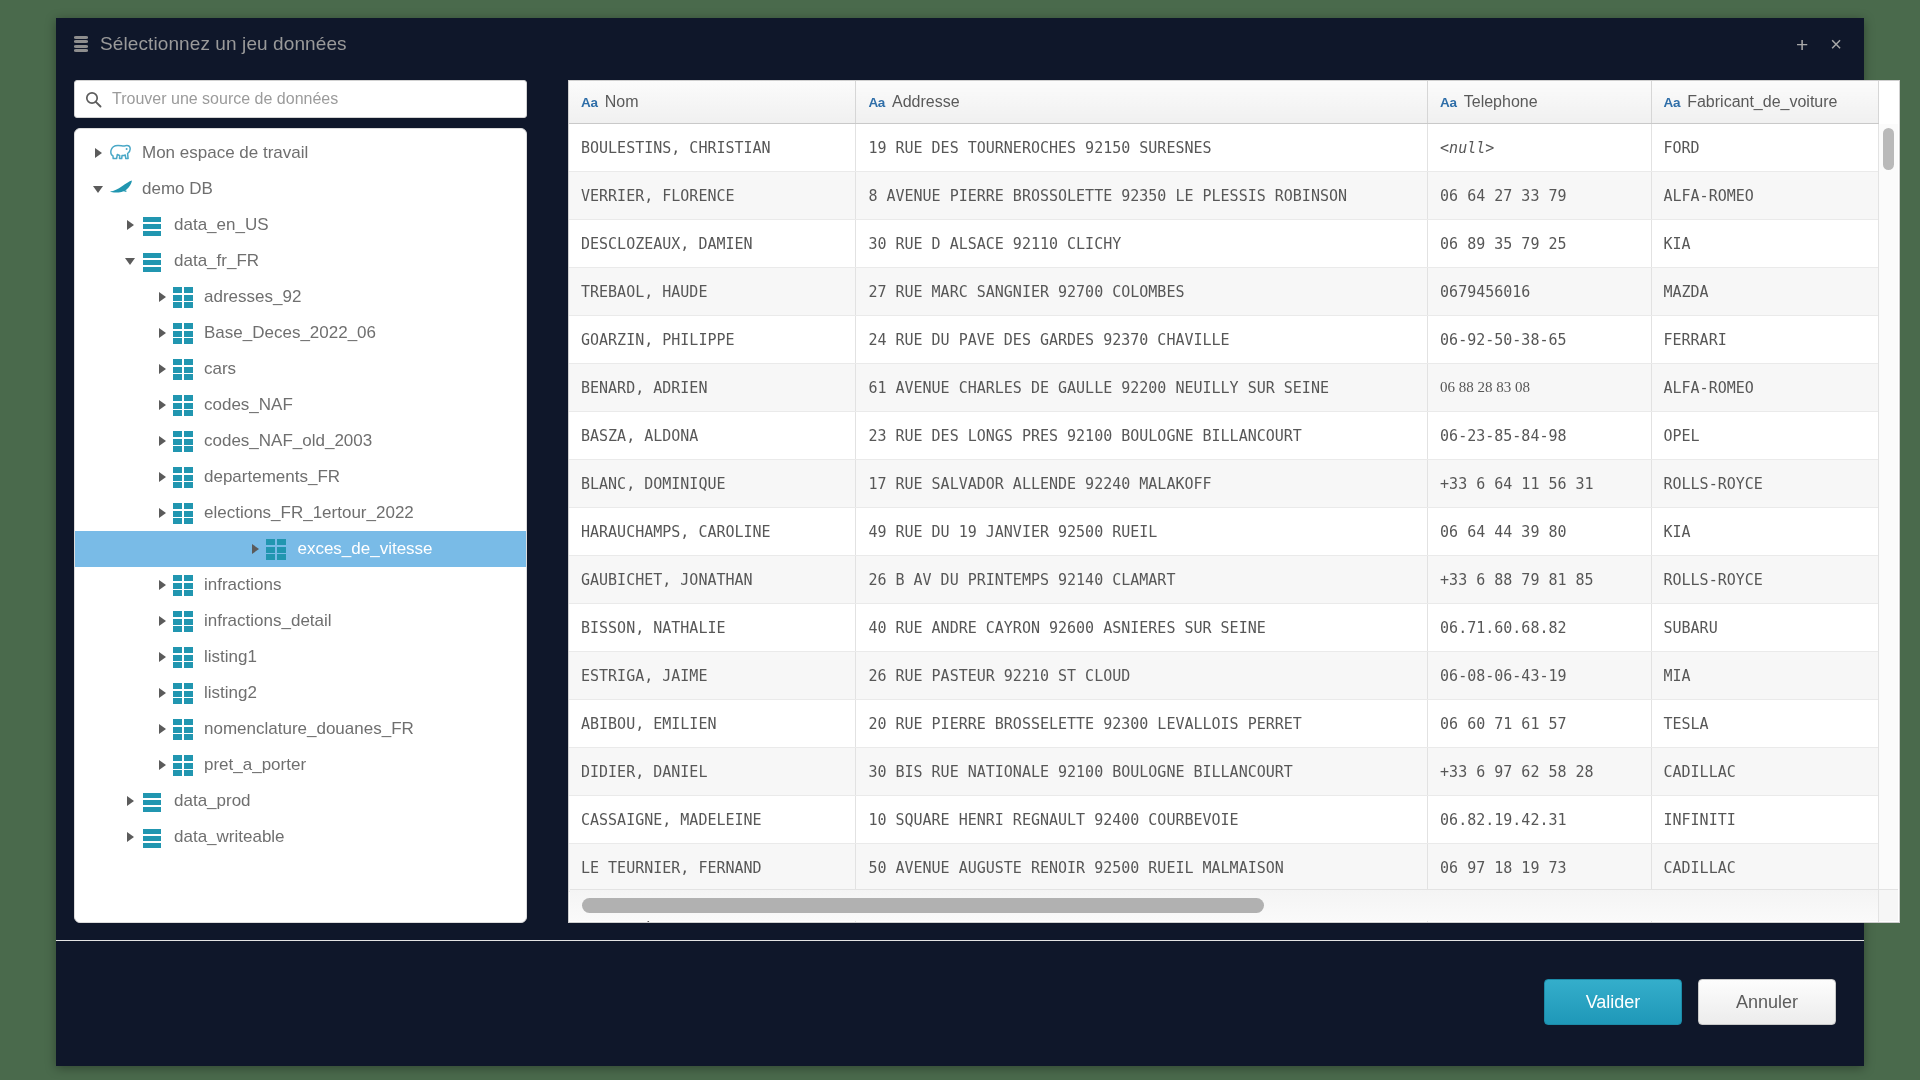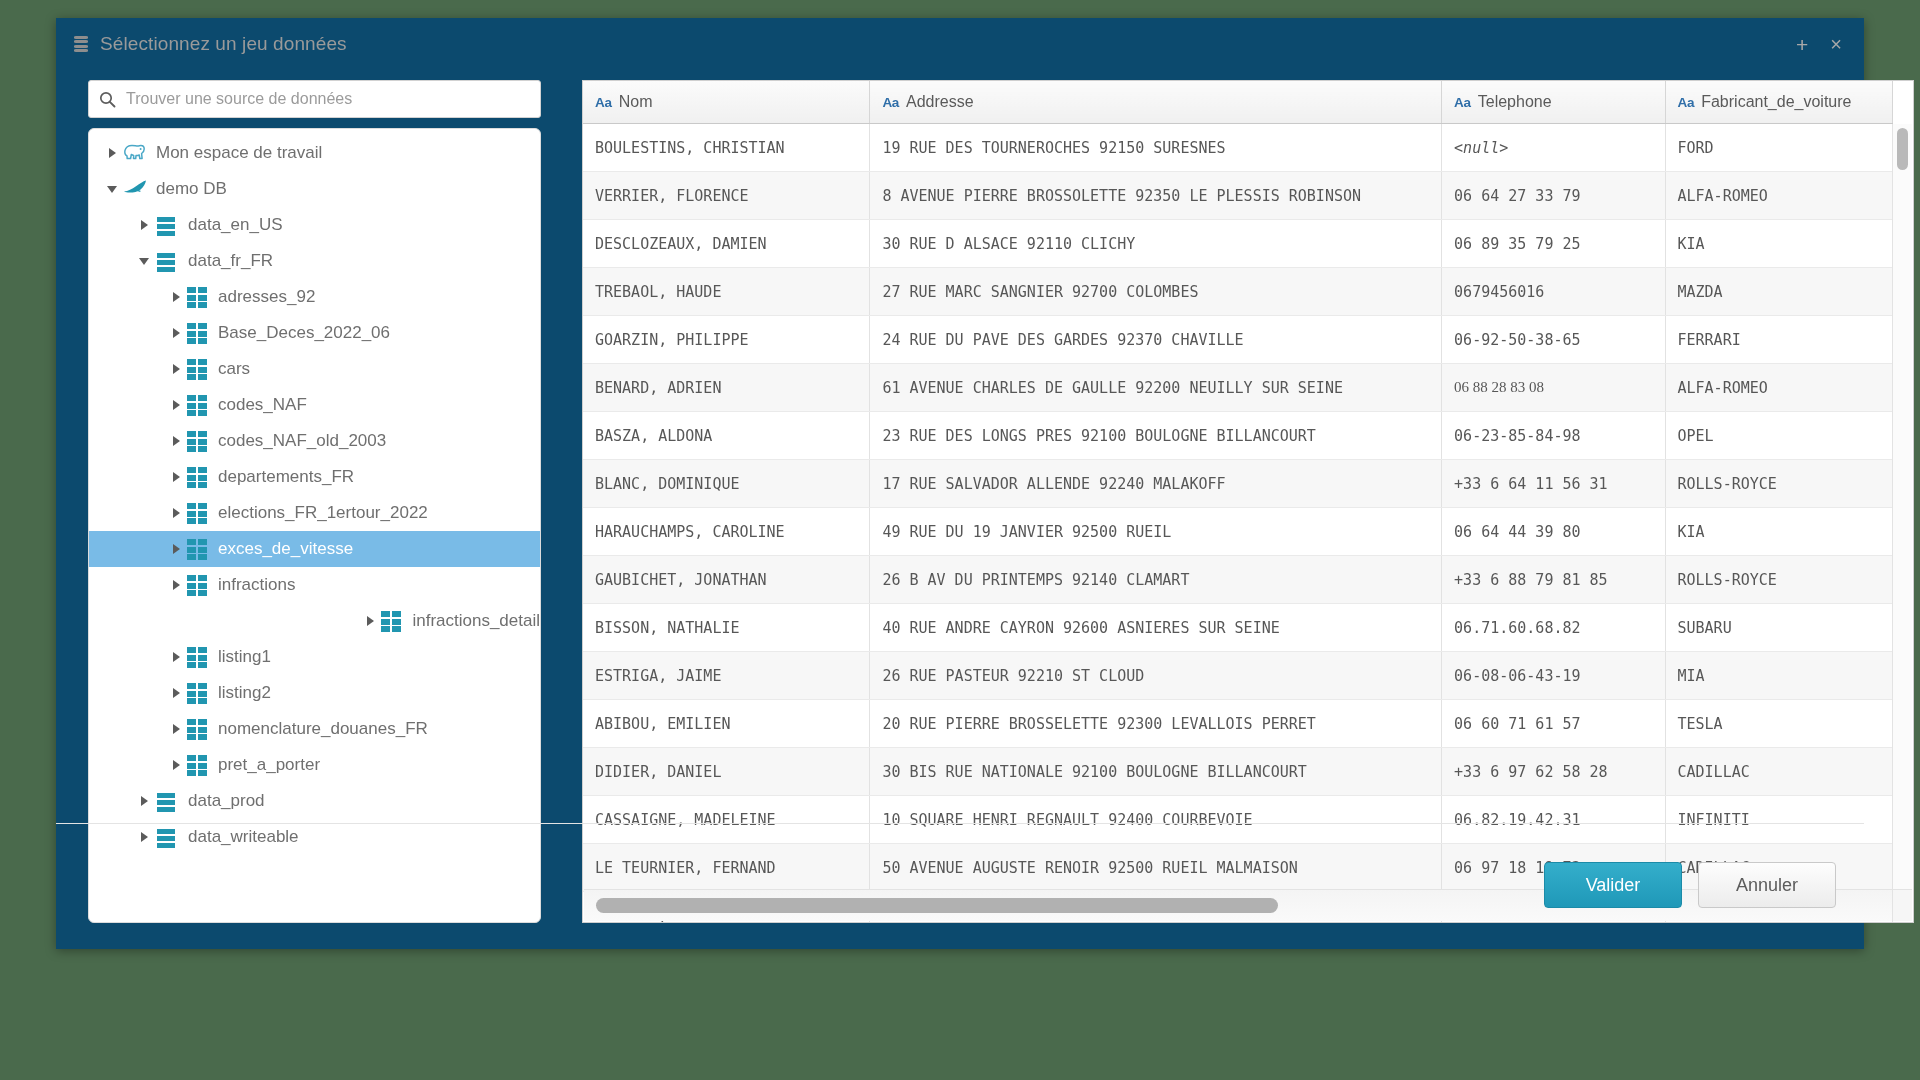--- a/index.html
+++ b/index.html
@@ -16,22 +16,22 @@
     font-size: 16px;
     color: #6b6b6b;
   }
 
   
   #dialog {
     position: absolute;
     left: 56px;
     top: 18px;
     width: 1808px;
-    height: 931px;
-    background: #0c4a6e;
+    height: 1048px;
+    background: #0f172a;
     box-sizing: border-box;
     box-shadow: 0 2px 10px rgba(0,0,0,0.35);
   }
 
   
   #titlebar {
     position: absolute;
     left: 0; top: 0;
     width: 100%;
     height: 52px;
@@ -79,21 +79,21 @@
     line-height: 1;
     cursor: pointer;
     user-select: none;
     font-weight: 300;
   }
   .tb-btn.close { font-size: 20px; }
 
   
   #content {
     position: absolute;
-    left: 14px;
+    left: 0;
     top: 52px;
     width: 100%;
     height: 860px;
   }
 
   
   #left-panel {
     position: absolute;
     left: 18px;
     top: 10px;
@@ -144,21 +144,21 @@
     padding-top: 6px;
   }
 
   .tree-row {
     height: 36px;
     display: flex;
     align-items: center;
     white-space: nowrap;
     cursor: default;
   }
-  .tree-row.selected { background: #79bbe7; }
+  .tree-row.selected { background: #79bbe7; justify-content: center; }
   .tree-row.selected .tree-label { color: #ffffff; }
 
   .twisty {
     width: 22px;
     flex: 0 0 auto;
     display: flex;
     align-items: center;
     justify-content: center;
     cursor: pointer;
   }
@@ -557,21 +557,21 @@
             <span class="node-icon icon-table">
               <i></i>
               <i></i>
               <i></i>
               <i></i>
               <i></i>
               <i></i>
             </span>
             <span class="tree-label">infractions</span>
           </div>
-          <div class="tree-row" style="padding-left: 76px; justify-content: flex-end;">
+          <div class="tree-row" style="padding-left: 76px;">
             <span class="twisty collapsed">
               <span class="tri"></span>
             </span>
             <span class="node-icon icon-table">
               <i></i>
               <i></i>
               <i></i>
               <i></i>
               <i></i>
               <i></i>

